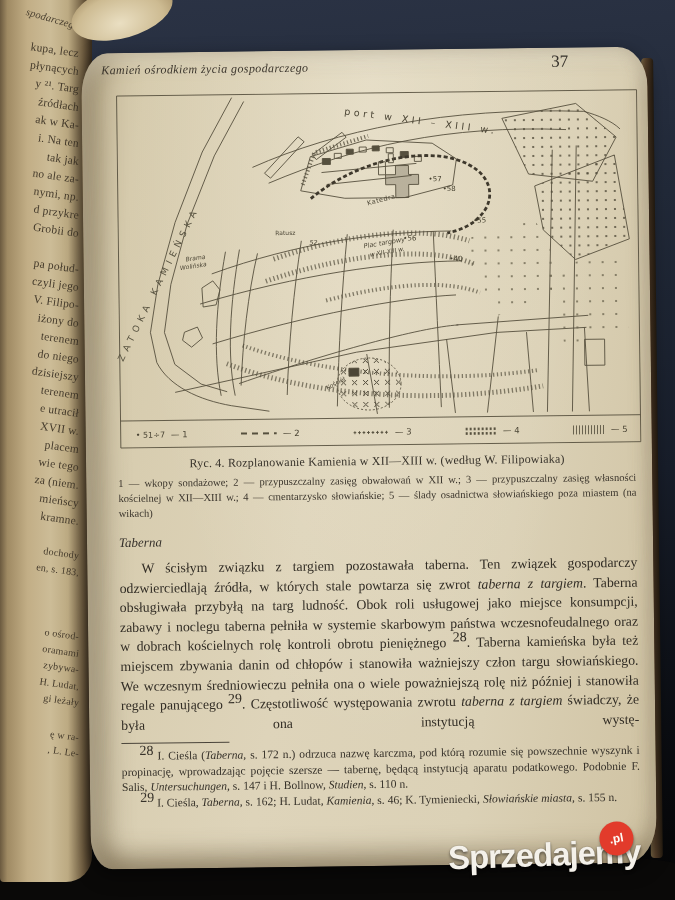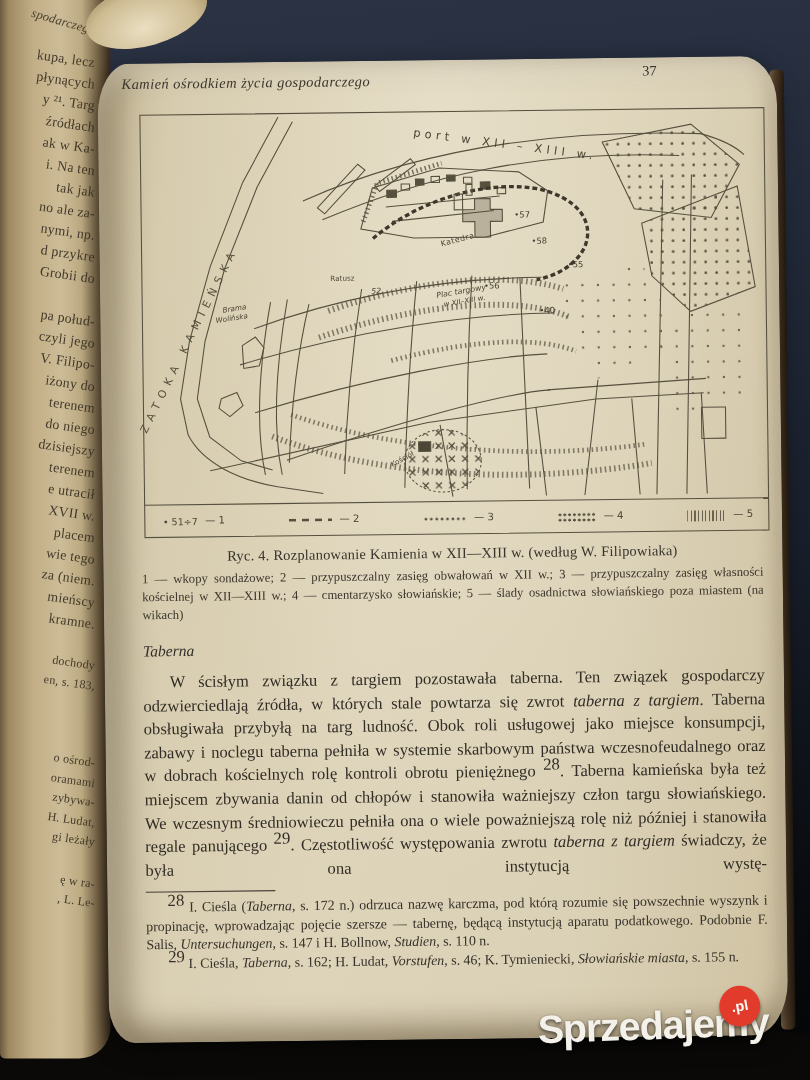--- a/index.html
+++ b/index.html
@@ -39,39 +39,39 @@
       linear-gradient(100deg,#c9bc9c 0%, #d6cbad 10%, #ded4ba 42%, #dbd1b6 72%, #cfc2a2 100%);
     border-radius: 26px 30px 30px 22px / 44px 40px 46px 34px;
     transform:rotate(-0.7deg);
     box-shadow: inset 0 10px 18px rgba(255,252,238,.35), inset 0 -16px 22px rgba(95,78,50,.35),
                 inset 18px 0 26px rgba(80,62,38,.38), inset -6px 0 12px rgba(120,100,66,.25),
                 0 6px 18px rgba(0,0,0,.5);
   }
   .content { position:absolute; left:32px; top:0; width:518px; height:100%; color:#35302a; }
   .running-head { position:absolute; left:-12px; top:10px; font-style:italic; font-size:12px;
     letter-spacing:.4px; color:#3c362d; }
-  .page-number { position:absolute; left:422px; top:4px; font-size:12px; color:#35302a; }
+  .page-number { position:absolute; left:438px; top:4px; font-size:17px; color:#35302a; }
   
   .figure { position:absolute; left:2px; top:42px; width:522px; height:354px; }
   .figure svg { position:absolute; left:0; top:0; }
   .map-label { position:absolute; white-space:nowrap; color:#4c4636;
     font-family:"DejaVu Sans",sans-serif; }
   .lbl-bay { left:6px; top:258px; font-size:9px; letter-spacing:5px; transform:rotate(-63deg);
     transform-origin:0 100%; color:#55503e; }
   .lbl-port { left:228px; top:24px; font-size:9.5px; letter-spacing:3.5px; transform:rotate(8deg); }
   .lbl-katedra { left:250px; top:104px; font-size:6.5px; transform:rotate(-14deg); letter-spacing:.5px; }
   .lbl-ratusz { left:158px; top:136px; font-size:6px; }
   .lbl-52 { left:192px; top:146px; font-size:6.5px;font-style:italic; }
   .lbl-market1 { left:246px; top:147px; font-size:6.5px; font-style:italic; transform:rotate(-9deg); }
   .lbl-market2 { left:252px; top:156px; font-size:6px; font-style:italic; transform:rotate(-9deg); }
   .lbl-gate1 { left:68px; top:160px; font-size:6px; font-style:italic; transform:rotate(-8deg); }
   .lbl-gate2 { left:62px; top:168px; font-size:6px; font-style:italic; transform:rotate(-8deg); }
   .lbl-church { left:206px; top:287px; font-size:6px; transform:rotate(-28deg); }
   .pt { font-size:7px; color:#45402f; }
-  .pt57 { left:312px; top:84px; } .pt58 { left:326px; top:106px; }
+  .pt57 { left:312px; top:84px; } .pt58 { left:326px; top:94px; }
   .pt55 { left:356px; top:126px; } .pt56 { left:286px; top:143px; }
   .pt54 { left:332px; top:164px; }
   .legend-row { position:absolute; left:16px; top:330px; width:492px; height:20px;
     display:flex; justify-content:space-between; align-items:center; }
   .legend-item { display:flex; align-items:center; gap:6px; }
   .legend-sym-text { font-size:8px; color:#4c4636; font-family:"DejaVu Sans",sans-serif; }
   .legend-num { font-size:8.5px; color:#4c4636; font-family:"DejaVu Sans",sans-serif; }
   .sym-dash { width:36px; height:2px;
     background:repeating-linear-gradient(90deg,#56503e 0 6px, rgba(0,0,0,0) 6px 11px); }
   .sym-dots { width:36px; height:3px;
@@ -288,21 +288,21 @@
 
       <div class="caption">Ryc. 4. Rozplanowanie Kamienia w XII—XIII w. (według W. Filipowiaka)</div>
       <div class="caption-legend">1 — wkopy sondażowe; 2 — przypuszczalny zasięg obwałowań w XII w.; 3 — przypuszczalny zasięg własności kościelnej w XII—XIII w.; 4 — cmentarzysko słowiańskie; 5 — ślady osadnictwa słowiańskiego poza miastem (na wikach)</div>
 
       <div class="section-heading">Taberna</div>
       <p class="body-par"><span>W ścisłym związku z targiem pozostawała taberna. Ten związek gospodarczy odzwierciedlają źródła, w których stale powtarza się zwrot </span><i>taberna z targiem</i><span>. Taberna obsługiwała przybyłą na targ ludność. Obok roli usługowej jako miejsce konsumpcji, zabawy i noclegu taberna pełniła w systemie skarbowym państwa wczesnofeudalnego oraz w dobrach kościelnych rolę kontroli obrotu pieniężnego </span><sup>28</sup><span>. Taberna kamieńska była też miejscem zbywania danin od chłopów i stanowiła ważniejszy człon targu słowiańskiego. We wczesnym średniowieczu pełniła ona o wiele poważniejszą rolę niż później i stanowiła regale panującego </span><sup>29</sup><span>. Częstotliwość występowania zwrotu </span><i>taberna z targiem</i><span> świadczy, że była ona instytucją wystę-</span></p>
 
       <div class="fn-rule"></div>
       <div class="fn-block">
         <p class="footnote"><sup>28</sup><span> I. Cieśla (</span><i>Taberna</i><span>, s. 172 n.) odrzuca nazwę karczma, pod którą rozumie się powszechnie wyszynk i propinację, wprowadzając pojęcie szersze — tabernę, będącą instytucją aparatu podatkowego. Podobnie F. Salis, </span><i>Untersuchungen</i><span>, s. 147 i H. Bollnow, </span><i>Studien</i><span>, s. 110 n.</span></p>
-        <p class="footnote"><sup>29</sup><span> I. Cieśla, </span><i>Taberna</i><span>, s. 162; H. Ludat, </span><i>Vorstufen</i><span>, s. 46; K. Tymieniecki, </span><i>Słowiańskie miasta</i><span>, s. 155 n.</span></p>
+        <p class="footnote"><sup>29</sup><span> I. Cieśla, </span><i>Taberna</i><span>, s. 162; H. Ludat, </span><i>Kamienia</i><span>, s. 46; K. Tymieniecki, </span><i>Słowiańskie miasta</i><span>, s. 155 n.</span></p>
       </div>
 
     </div>
   </div>
 
   <div class="watermark">
     <span class="wm-text">Sprzedajemy</span>
     <span class="wm-circle">
         <span>.pl</span>
       </span>

